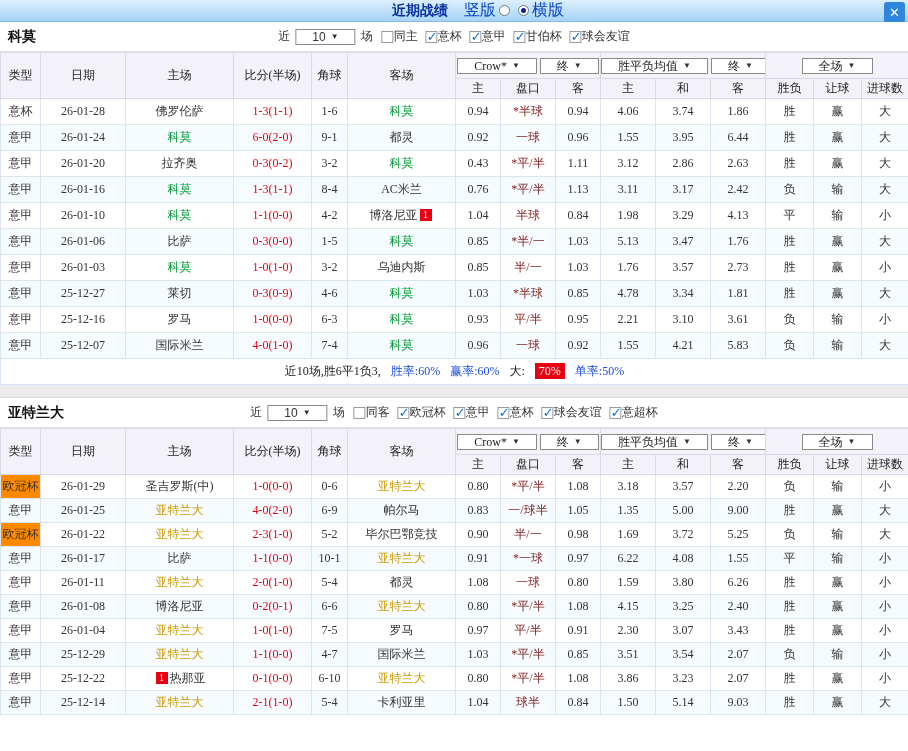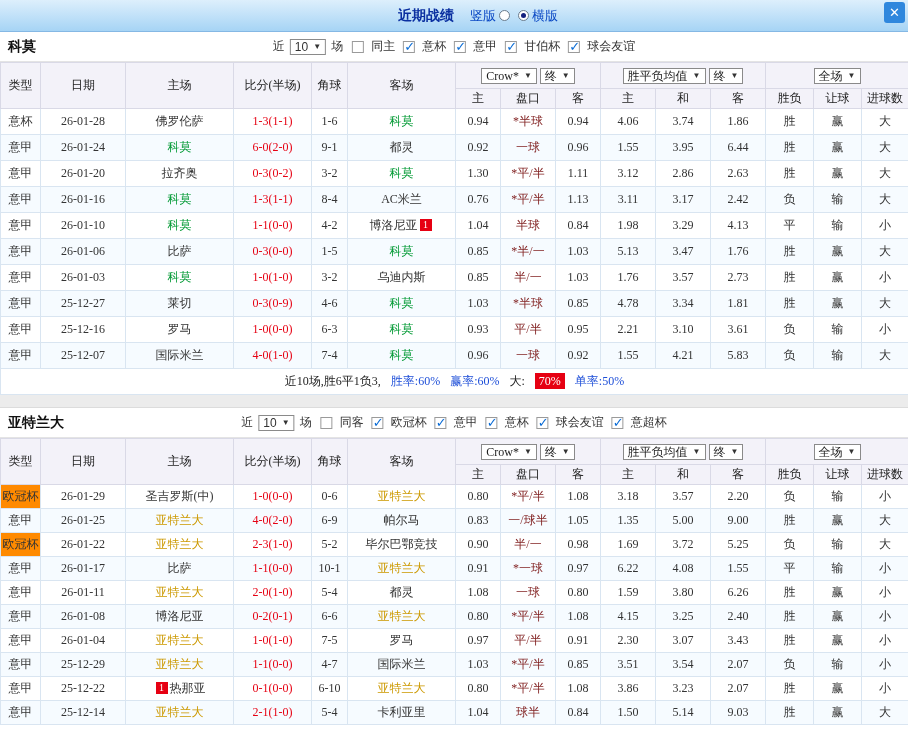--- a/index.html
+++ b/index.html
@@ -6,31 +6,31 @@
   html, body { margin: 0; padding: 0; }
   body {
     width: 908px;
     background: #fff;
     font-family: "Liberation Sans", "DejaVu Sans", sans-serif;
     font-size: 12px;
     color: #333;
   }
   
   .topbar {
-    height: 32px;
+    height: 22px;
     background: linear-gradient(#ddeffc, #a6d4f5);
     border-bottom: 1px solid #85b8e4;
     display: flex; align-items: center; justify-content: center;
     position: relative;
     padding-left: 48px;
   }
   .tb-center { display: flex; align-items: center; gap: 8px; }
   .tb-title { color: #0a2fa0; font-weight: bold; font-size: 14px; margin-right: 8px; }
   .radio-item { display: inline-flex; align-items: center; gap: 3px; cursor: pointer; }
-  .radio-label { color: #0a48c4; font-size: 13px; }
+  .radio-label { color: #0a48c4; font-size: 16px; }
   .radio {
     width: 11px; height: 11px; border: 1px solid #6b7c8d; border-radius: 50%;
     background: #fff; display: inline-block; position: relative;
   }
   .radio.checked::after {
     content: ""; position: absolute; left: 2px; top: 2px;
     width: 5px; height: 5px; border-radius: 50%; background: #14207e;
   }
   .close-btn {
     position: absolute; right: 3px; top: 2px; width: 21px; height: 21px;
@@ -43,25 +43,25 @@
     height: 30px; background: #fff; border-bottom: 1px solid #e4e4e4;
     display: flex; align-items: center; padding-left: 8px; position: relative;
   }
   .team-title { font-size: 14px; font-weight: bold; color: #111; }
   .filters {
     position: absolute; left: 50%; transform: translateX(-50%);
     display: flex; align-items: center; gap: 5px; white-space: nowrap;
   }
   .sel {
     display: inline-flex; align-items: center; border: 1px solid #8a8a8a;
-    background: #fff; padding: 0 4px; height: 16px; line-height: 16px; cursor: pointer;
+    background: #fff; padding: 0 16px; height: 16px; line-height: 16px; cursor: pointer;
   }
   .sel::after { content: "▼"; font-size: 8px; margin-left: 5px; color: #333; }
   .cb-group { display: inline-flex; align-items: center; gap: 8px; margin-left: 4px; }
-  .cb-item { display: inline-flex; align-items: center; gap: 7px; cursor: pointer; }
+  .cb-item { display: inline-flex; align-items: center; gap: 0; cursor: pointer; }
   .cb {
     width: 12px; height: 12px; border: 1px solid #9a9a9a; background: #fff;
     display: inline-block; position: relative;
   }
   .cb.checked::after {
     content: "✓"; position: absolute; left: 0px; top: -3px;
     font-size: 13px; color: #0a6cd6; font-weight: bold;
   }
   
   table.t { border-collapse: collapse; table-layout: fixed; width: 908px; font-family: Liberation Serif, serif; }
@@ -244,21 +244,21 @@
           <td class="res c-r">赢</td>
           <td class="res c-r">大</td>
         </tr>
         <tr>
           <td class="lg-blue">意甲</td>
           <td class="date">26-01-20</td>
           <td class="team"><span>拉齐奥</span></td>
           <td class="score">0-3(0-2)</td>
           <td class="corner">3-2</td>
           <td class="team"><span style="color: rgb(0, 153, 51);">科莫</span></td>
-          <td class="num">1.30</td>
+          <td class="num">0.43</td>
           <td class="handicap">*平/半</td>
           <td class="num">1.11</td>
           <td class="num">3.12</td>
           <td class="num">2.86</td>
           <td class="num">2.63</td>
           <td class="res c-r">胜</td>
           <td class="res c-r">赢</td>
           <td class="res c-r">大</td>
         </tr>
         <tr>

